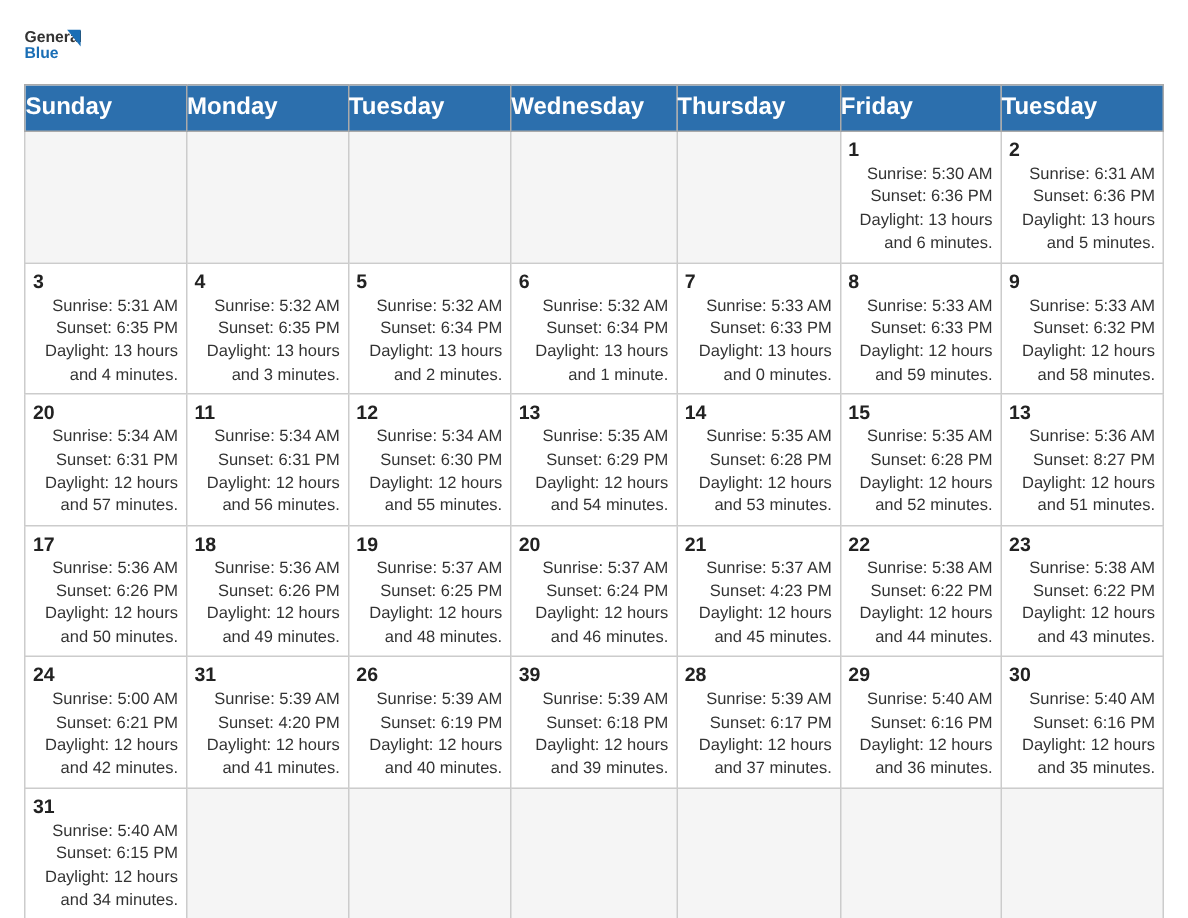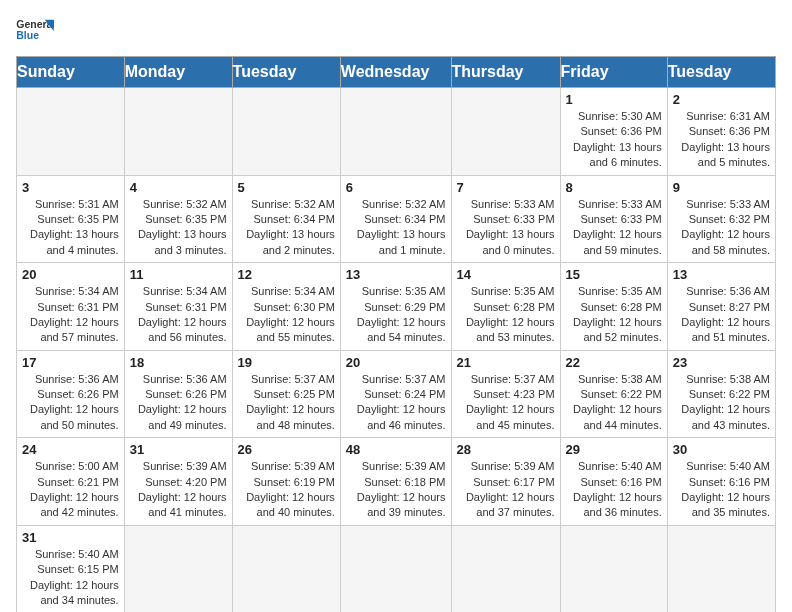--- a/index.html
+++ b/index.html
@@ -275,21 +275,21 @@
 Sunset: 4:20 PM
 Daylight: 12 hours and 41 minutes.</div>
         </td>
         <td>
           <span class="day-number">26</span>
           <div class="day-info">Sunrise: 5:39 AM
 Sunset: 6:19 PM
 Daylight: 12 hours and 40 minutes.</div>
         </td>
         <td>
-          <span class="day-number">48</span>
+          <span class="day-number">39</span>
           <div class="day-info">Sunrise: 5:39 AM
 Sunset: 6:18 PM
 Daylight: 12 hours and 39 minutes.</div>
         </td>
         <td>
           <span class="day-number">28</span>
           <div class="day-info">Sunrise: 5:39 AM
 Sunset: 6:17 PM
 Daylight: 12 hours and 37 minutes.</div>
         </td>

